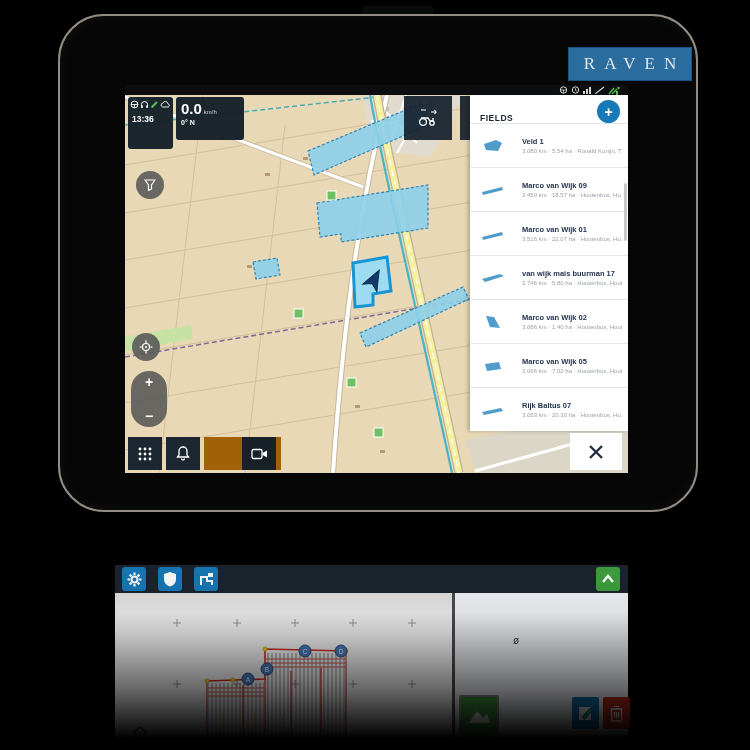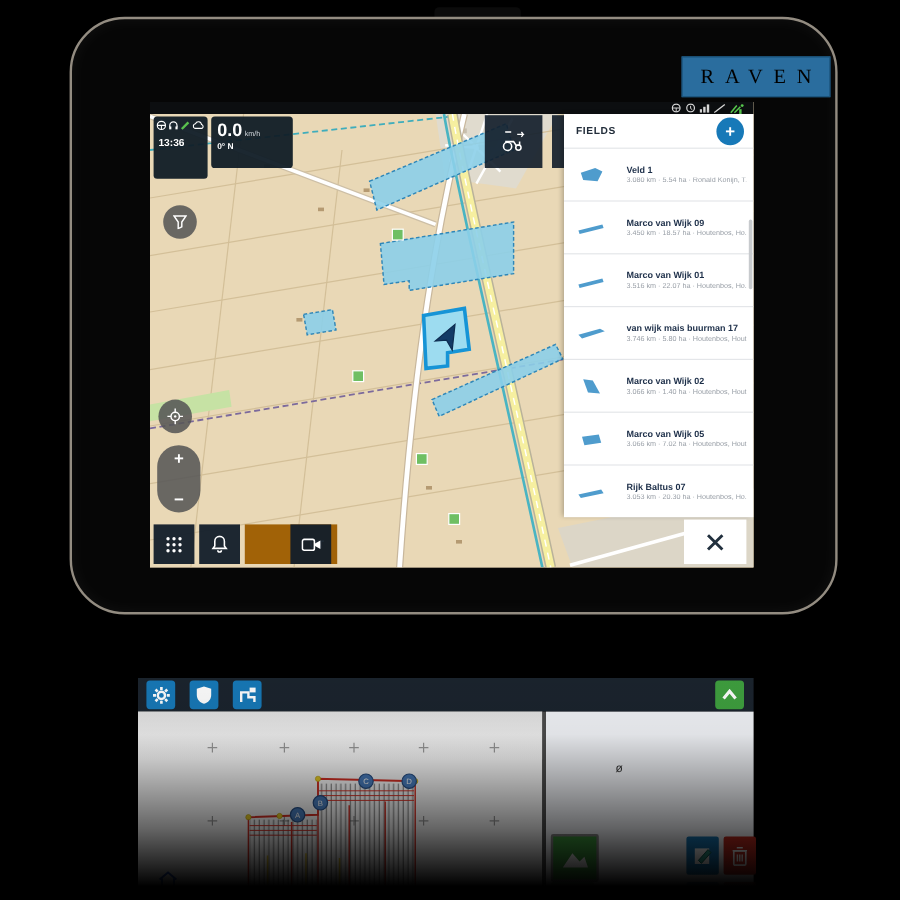--- a/index.html
+++ b/index.html
@@ -3,21 +3,21 @@
 <meta charset="utf-8">
 <style>
   html,body{margin:0;padding:0;background:#000;width:750px;height:750px;overflow:hidden;
     font-family:"Liberation Sans",sans-serif;}
   
   .tablet{position:absolute;left:58px;top:14px;width:636px;height:494px;background:#060606;
     border:2px solid #938c81;border-radius:46px;box-shadow:inset 0 0 14px rgba(255,255,255,.05);}
   .notch{position:absolute;left:362px;top:6px;width:72px;height:16px;background:#0b0b0b;border-radius:4px;}
   .logo{position:absolute;left:508px;top:31px;width:122px;height:32px;background:var(--raven_blue,#2a6d9e);
     display:flex;align-items:center;justify-content:center;border:1px solid #1c567f;}
-  .logo span{color:#000000;font-family:"Liberation Serif",serif;font-size:17px;letter-spacing:9px;
+  .logo span{color:#e5e5e5;font-family:"Liberation Serif",serif;font-size:17px;letter-spacing:9px;
     text-indent:9px;font-weight:400;}
   
   .screen{position:absolute;left:125px;top:85px;width:503px;height:388px;background:#e9d8b6;overflow:hidden;}
   .statusbar{position:absolute;left:0;top:0;width:503px;height:10px;background:#0c0e10;
     display:flex;align-items:center;justify-content:flex-end;gap:3px;padding-right:8px;box-sizing:border-box;}
   .mapwrap{position:absolute;left:0;top:10px;width:503px;height:378px;}
   
   .hudpanel{position:absolute;background:rgba(16,28,38,.95);border-radius:3px;color:#fff;}
   .hud1{left:3px;top:12px;width:45px;height:52px;padding:3px 2px;box-sizing:border-box;}
   .hud1 .icons{display:flex;gap:1px;align-items:center;justify-content:center;}
@@ -30,21 +30,21 @@
   .roundbtn{position:absolute;border-radius:50%;background:rgba(86,86,86,.88);
     display:flex;align-items:center;justify-content:center;}
   .zoompill{position:absolute;left:6px;top:286px;width:36px;height:56px;border-radius:18px;
     background:rgba(86,86,86,.88);display:flex;flex-direction:column;align-items:center;justify-content:space-between;
     padding:6px 0;box-sizing:border-box;color:#fff;font-size:14px;font-weight:bold;line-height:10px;}
   .mapbtn{position:absolute;width:48px;height:44px;background:rgba(20,32,44,.92);
     display:flex;align-items:center;justify-content:center;}
   
   .fpanel{position:absolute;left:345px;top:10px;width:158px;height:336px;background:#fff;
     box-shadow:-2px 0 4px rgba(0,0,0,.25);overflow:hidden;}
-  .fhead{height:28px;display:flex;align-items:center;justify-content:space-between;padding:0 8px 0 10px;}
+  .fhead{height:28px;display:flex;align-items:flex-end;justify-content:space-between;padding:0 8px 0 10px;}
   .fhead .ttl{font-size:8.5px;font-weight:bold;color:#222d3a;letter-spacing:.5px;}
   .addbtn{width:23px;height:23px;border-radius:50%;background:var(--accent,#1779b8);color:#fff;
     display:flex;align-items:center;justify-content:center;font-size:14px;font-weight:bold;line-height:1;}
   .frow{height:44px;border-top:1px solid #e4e6e9;display:flex;align-items:center;padding:0 6px 0 8px;box-sizing:border-box;gap:14px;}
   .ficon{width:30px;flex:0 0 30px;display:flex;align-items:center;justify-content:center;}
   .ftxt{flex:1;min-width:0;}
   .ftxt .t{font-size:7.5px;font-weight:bold;color:#1d2f49;white-space:nowrap;overflow:hidden;}
   .ftxt .s{font-size:6px;color:#9aa0a8;margin-top:2px;white-space:nowrap;overflow:hidden;}
   .scrollbar{position:absolute;right:1px;top:88px;width:3px;height:58px;background:#c7cacd;border-radius:2px;}
   

